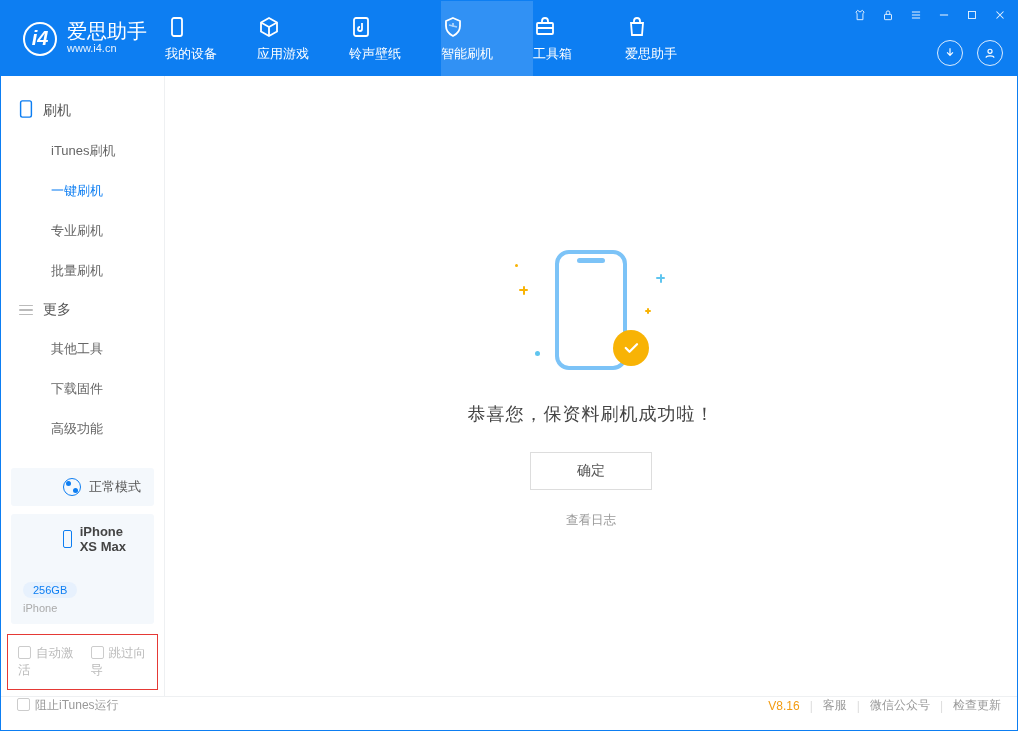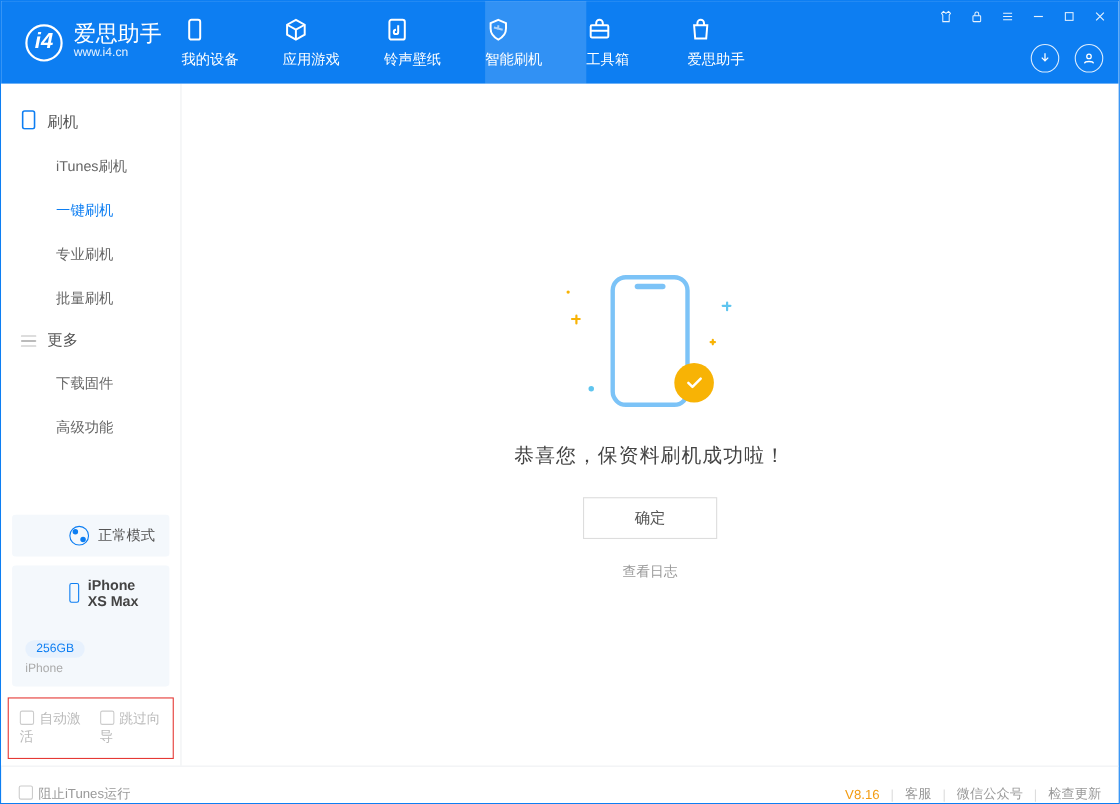--- a/index.html
+++ b/index.html
@@ -61,21 +61,21 @@
 .sp2{right:6px;top:30px;color:#5fc5ef;}
 .sp3{right:20px;bottom:70px;color:#f8b305;width:6px;height:6px;}
 .dot{position:absolute;width:5px;height:5px;border-radius:50%;}
 .d1{left:24px;bottom:28px;background:#5fc5ef;}
 .d2{left:4px;top:20px;width:3px;height:3px;background:#f8b305;}
 .msg{font-size:18px;color:#444;letter-spacing:1px;}
 .btn-ok{margin-top:8px;padding:9px 46px;border:1px solid #ddd;background:#fff;font-size:14px;color:#555;cursor:pointer;font-family:Liberation Serif, serif;}
 .view-log{margin-top:4px;font-size:12.5px;color:#999;cursor:pointer;}
 
 
-.footer { height: 34px; border-top: 1px solid #eef0f2; display: flex; align-items: flex-end; padding: 0 16px; font-size: 12px; color: #999; }
+.footer { height: 34px; border-top: 1px solid #eef0f2; display: flex; align-items: flex-start; padding: 0 16px; font-size: 12px; color: #999; }
 .footer .chk{border-color:#ccc;}
 .footer-right{margin-left:auto;display:flex;align-items:center;gap:10px;color:#999;}
 .ver{color:#f39c12;}
 .flink{color:#999;cursor:pointer;}
 .sep{color:#ddd;}
 </style>
 </head>
 <body>
 
 <div class="header">
@@ -203,20 +203,21 @@
     <div class="side-item">批量刷机</div>
 
     <div class="side-section-hdr">
       <span class="side-more-ico">
           <i></i>
           <i></i>
           <i></i>
         </span>
       <span>更多</span>
     </div>
+    <div class="side-item">其他工具</div>
     <div class="side-item">下载固件</div>
     <div class="side-item">高级功能</div>
 
     <div class="device-panels">
       <div class="panel">
         <div class="panel-row">
           <span class="mode-ico"></span>
           <span>正常模式</span>
         </div>
       </div>

